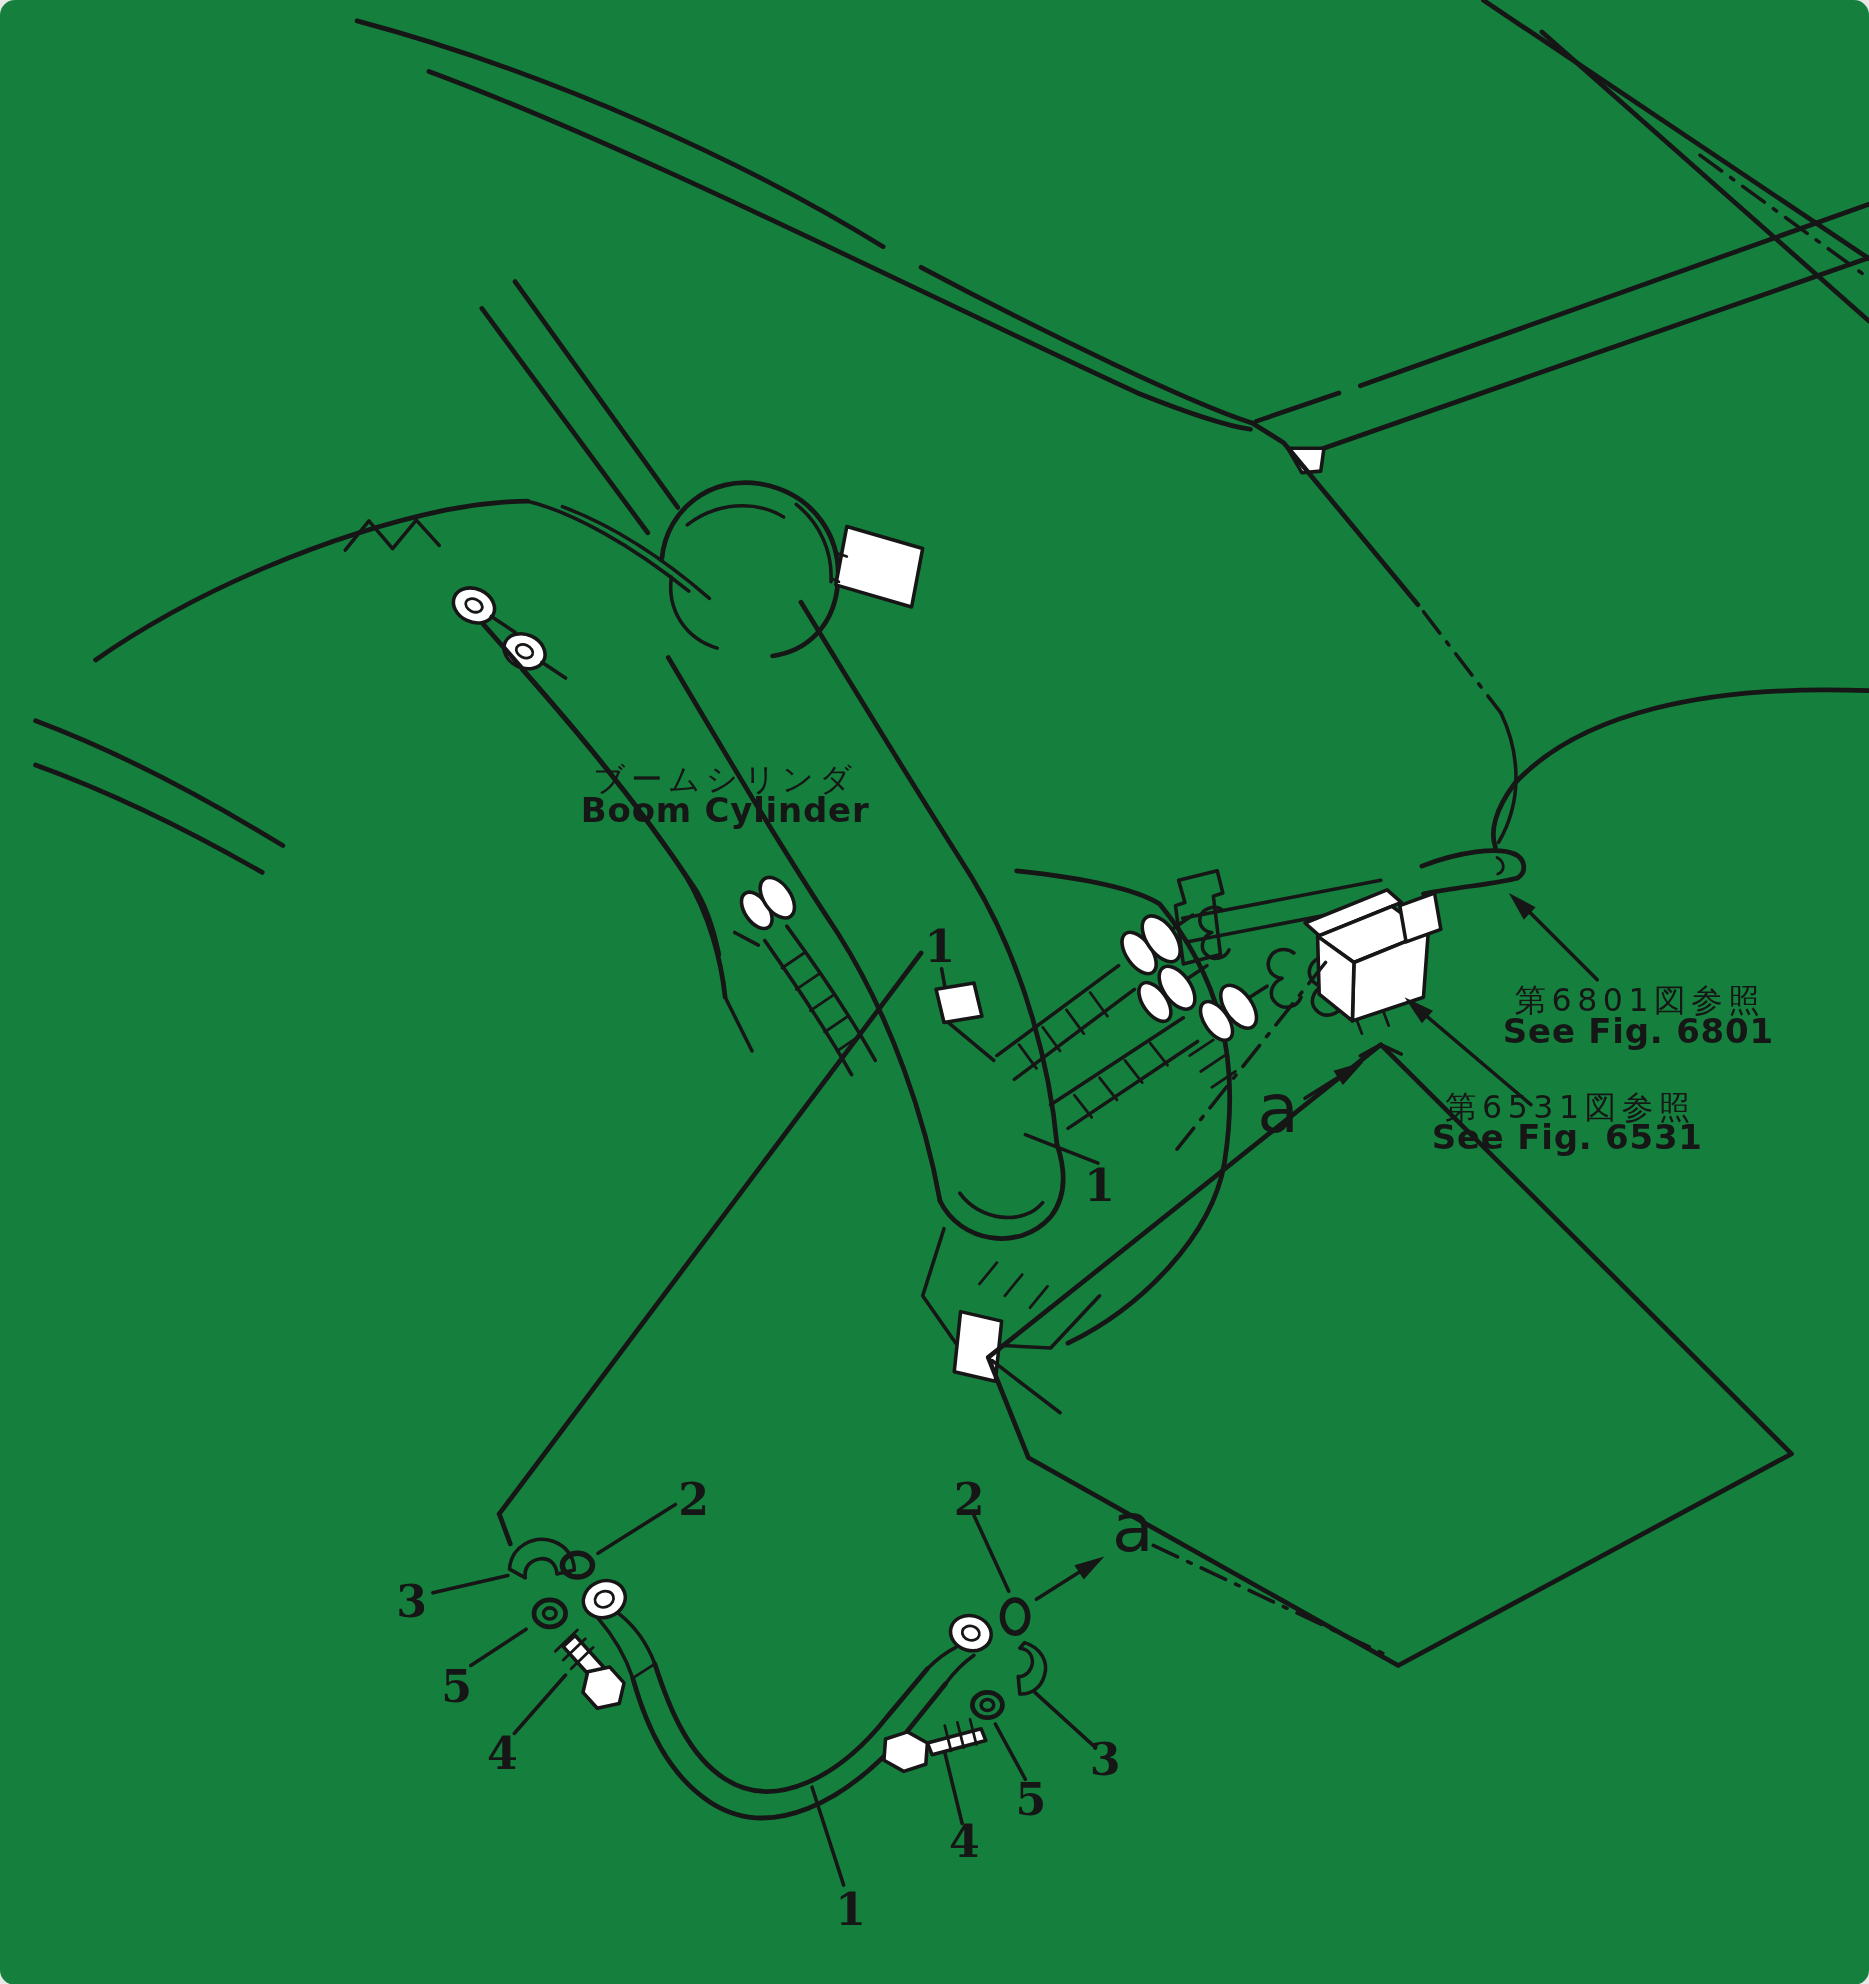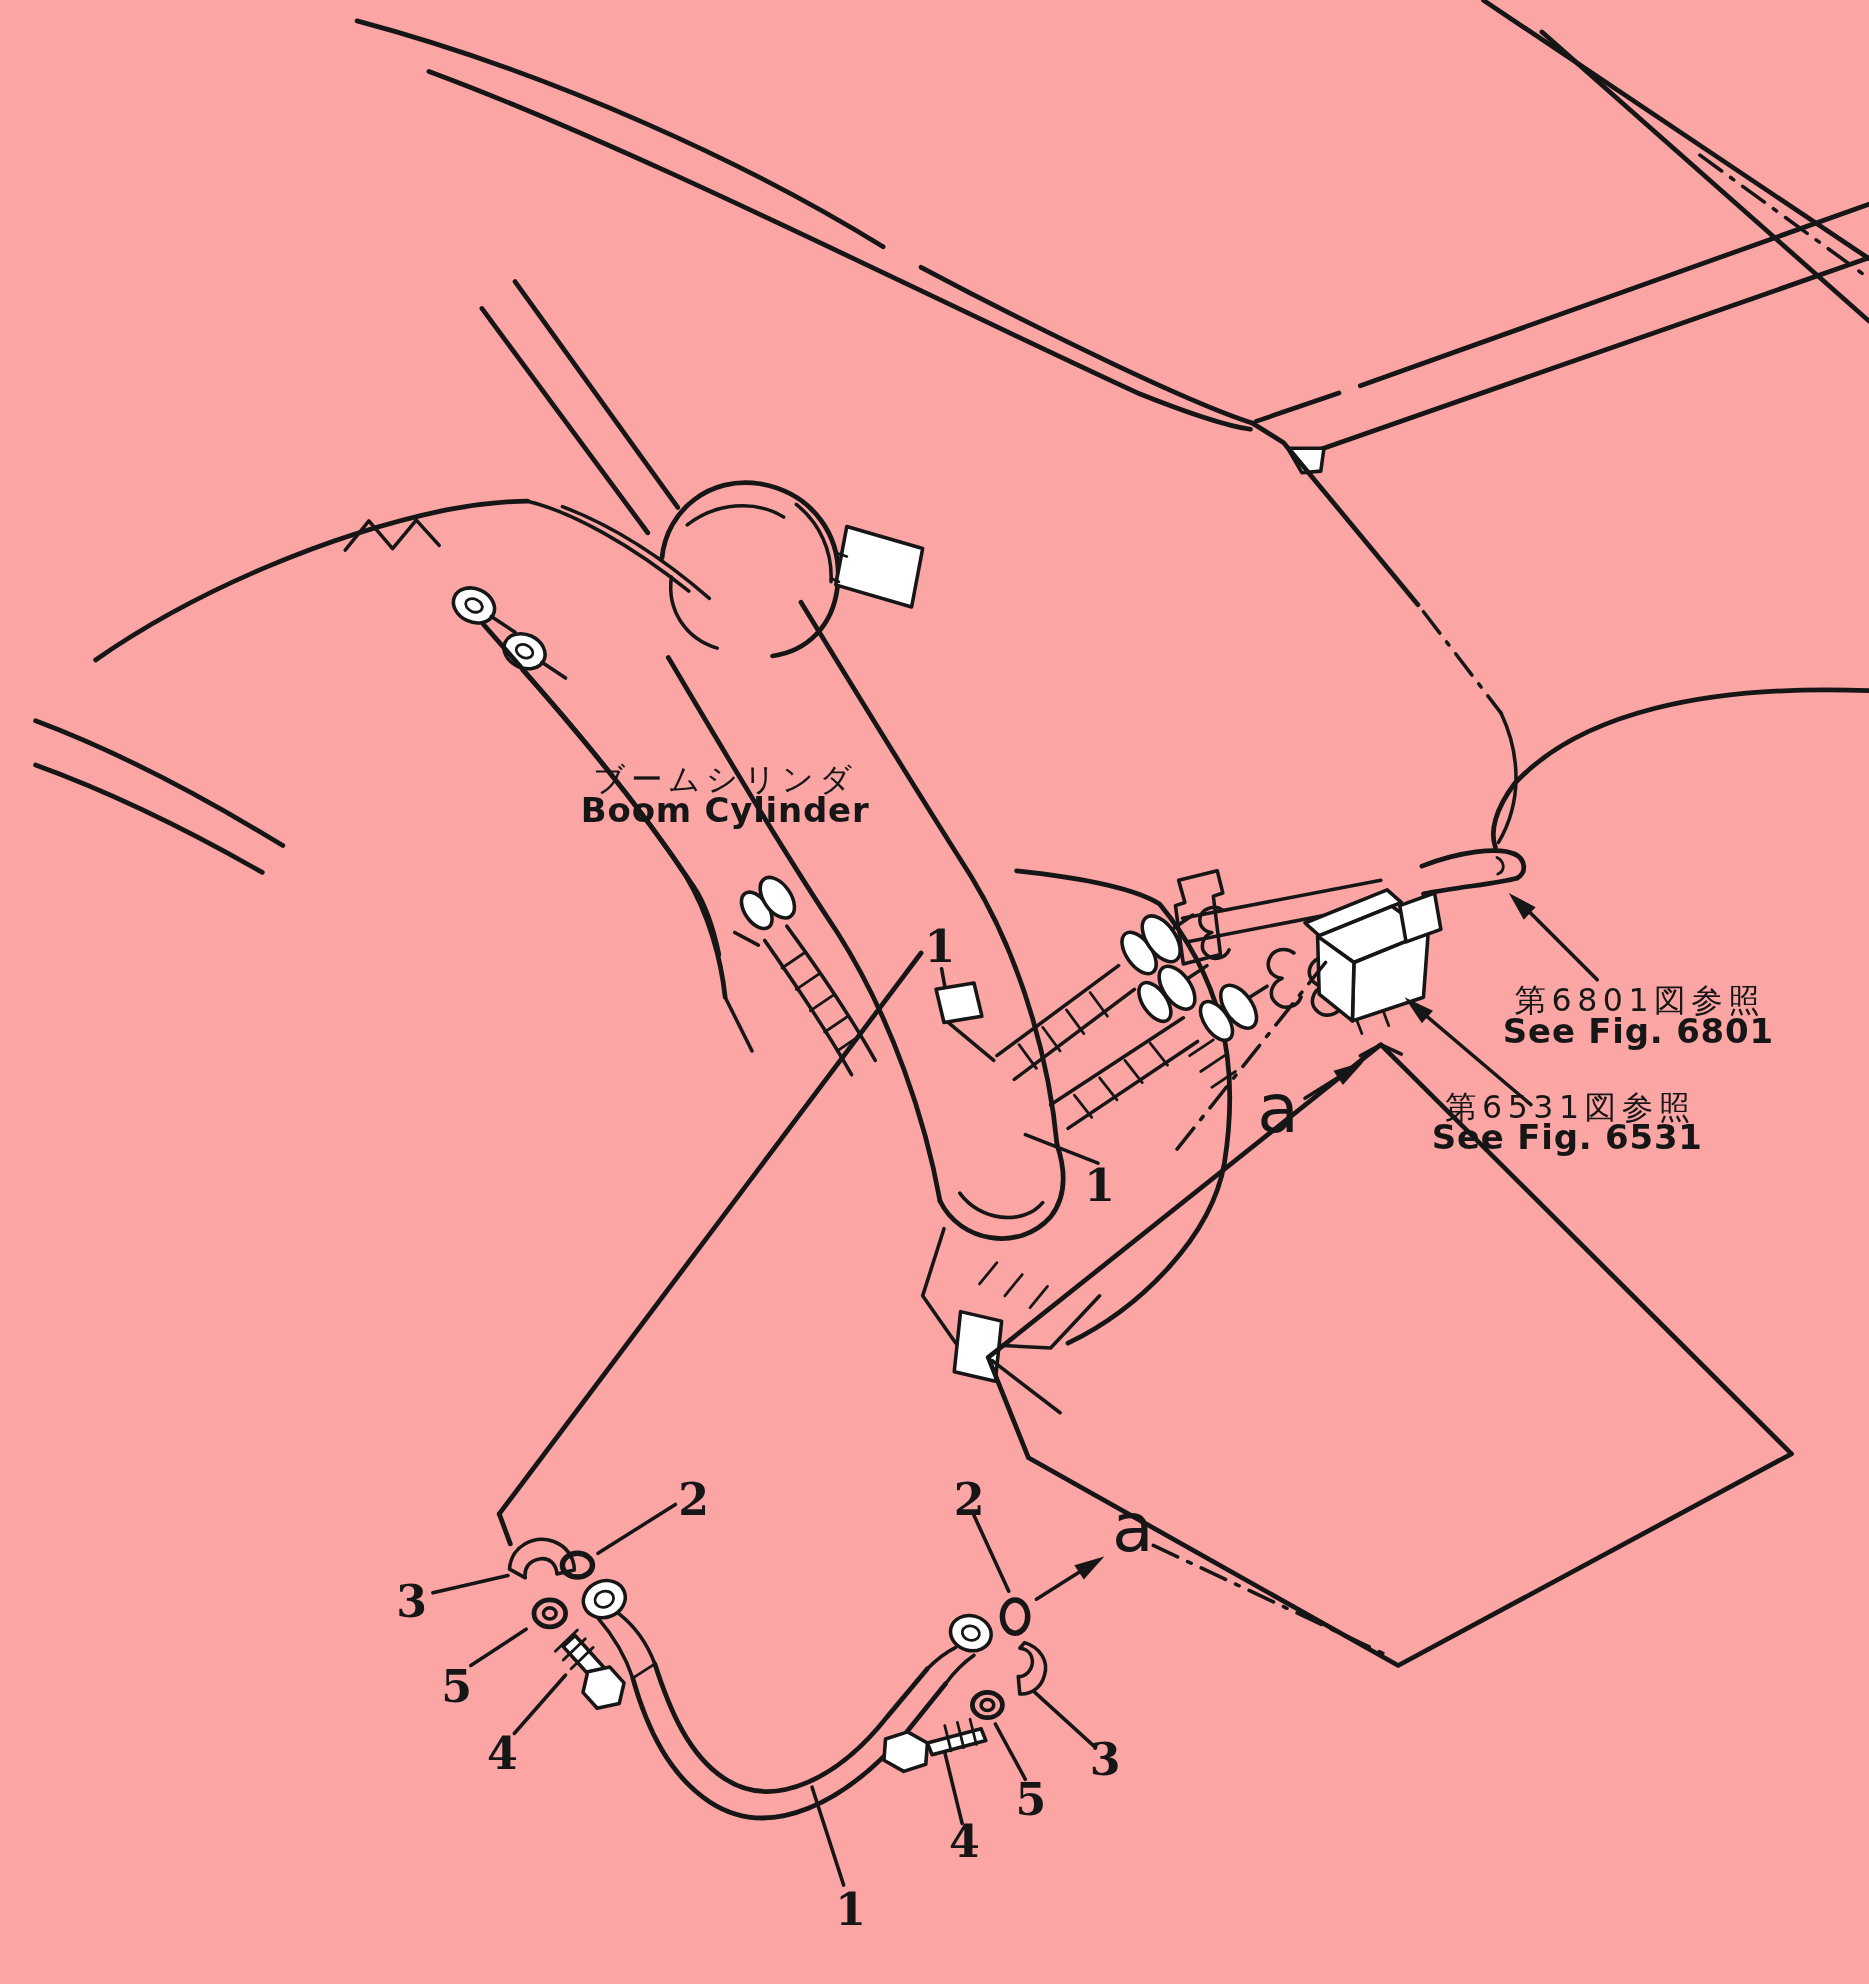--- a/index.html
+++ b/index.html
@@ -1,17 +1,17 @@
 <!DOCTYPE html>
 <html style="font-size:12.6px"><head>
 <meta charset="utf-8">
 <style>
   html,body{margin:0;padding:0;background:#e8e8e8;}
-  .page{width:1869px;height:1985px;background:#fca5a5;position:relative;margin:0 auto;
-        font-family:"DejaVu Sans",sans-serif;}
+  .page{width:1869px;height:1985px;background:#15803d;position:relative;margin:0 auto;
+        font-family:"DejaVu Sans",sans-serif;border-radius:15px;}
   svg{display:block}
   .ln{fill:none;stroke:#161616;stroke-width:6;stroke-linecap:round;stroke-linejoin:round}
   .md{fill:none;stroke:#161616;stroke-width:4.5;stroke-linecap:round;stroke-linejoin:round}
   .tn{fill:none;stroke:#161616;stroke-width:3.5;stroke-linecap:round;stroke-linejoin:round}
   .dd{fill:none;stroke:#161616;stroke-width:4.5;stroke-linecap:round;
       stroke-dasharray:34 14 5 14}
   .whm{fill:#ffffff;stroke:#161616;stroke-width:4.5;stroke-linejoin:round}
   .blk{fill:#161616;stroke:none}
   text{fill:#161616}
   .num{font-family:"DejaVu Serif","Liberation Serif",serif;font-weight:700;font-size:56px}

